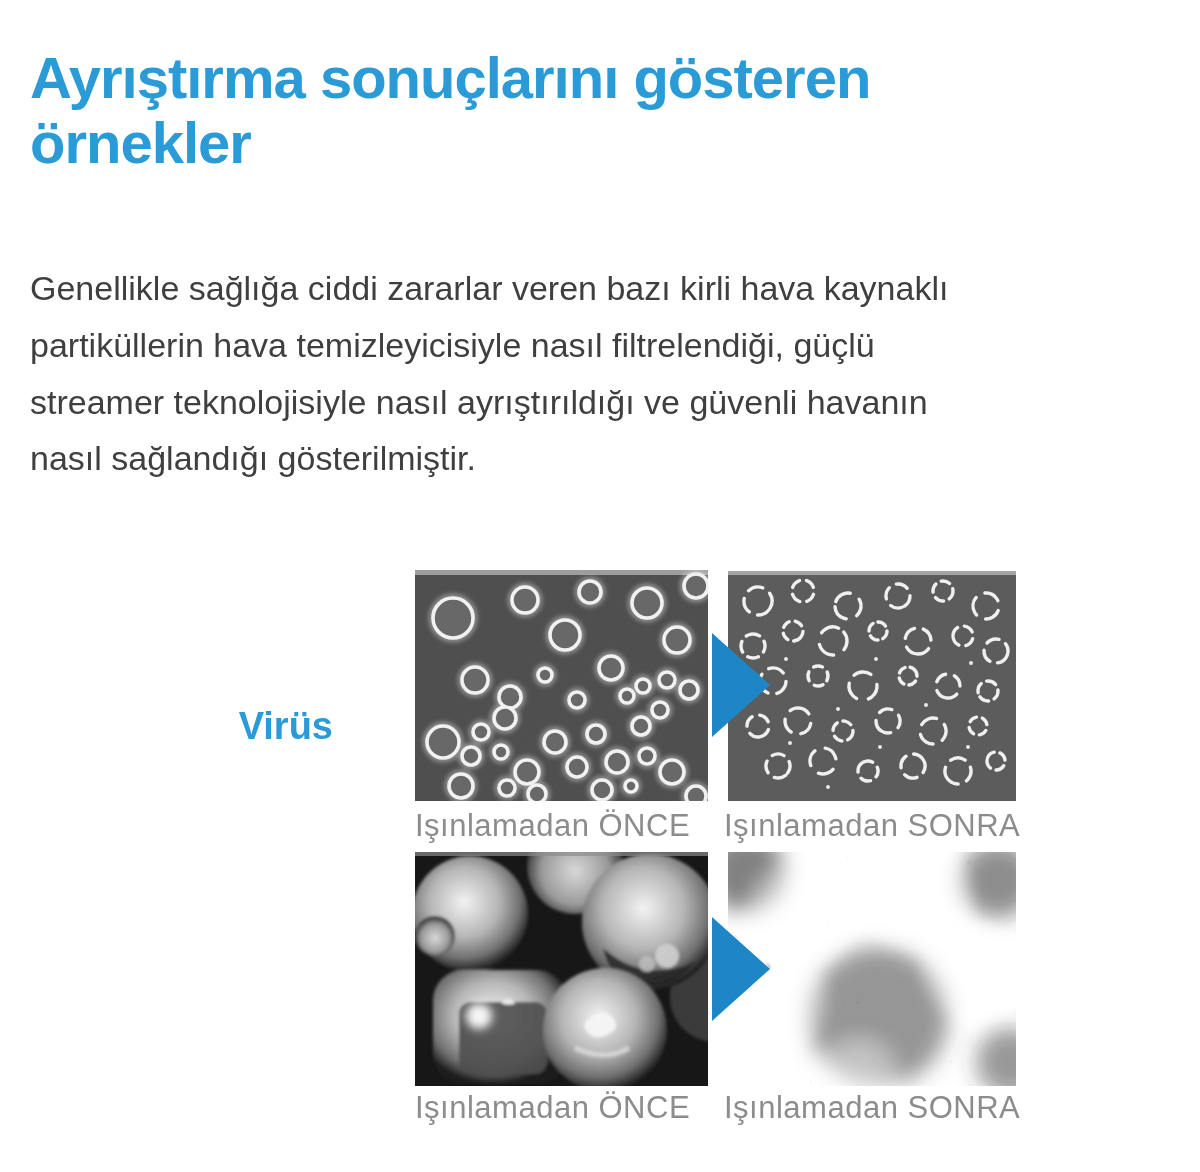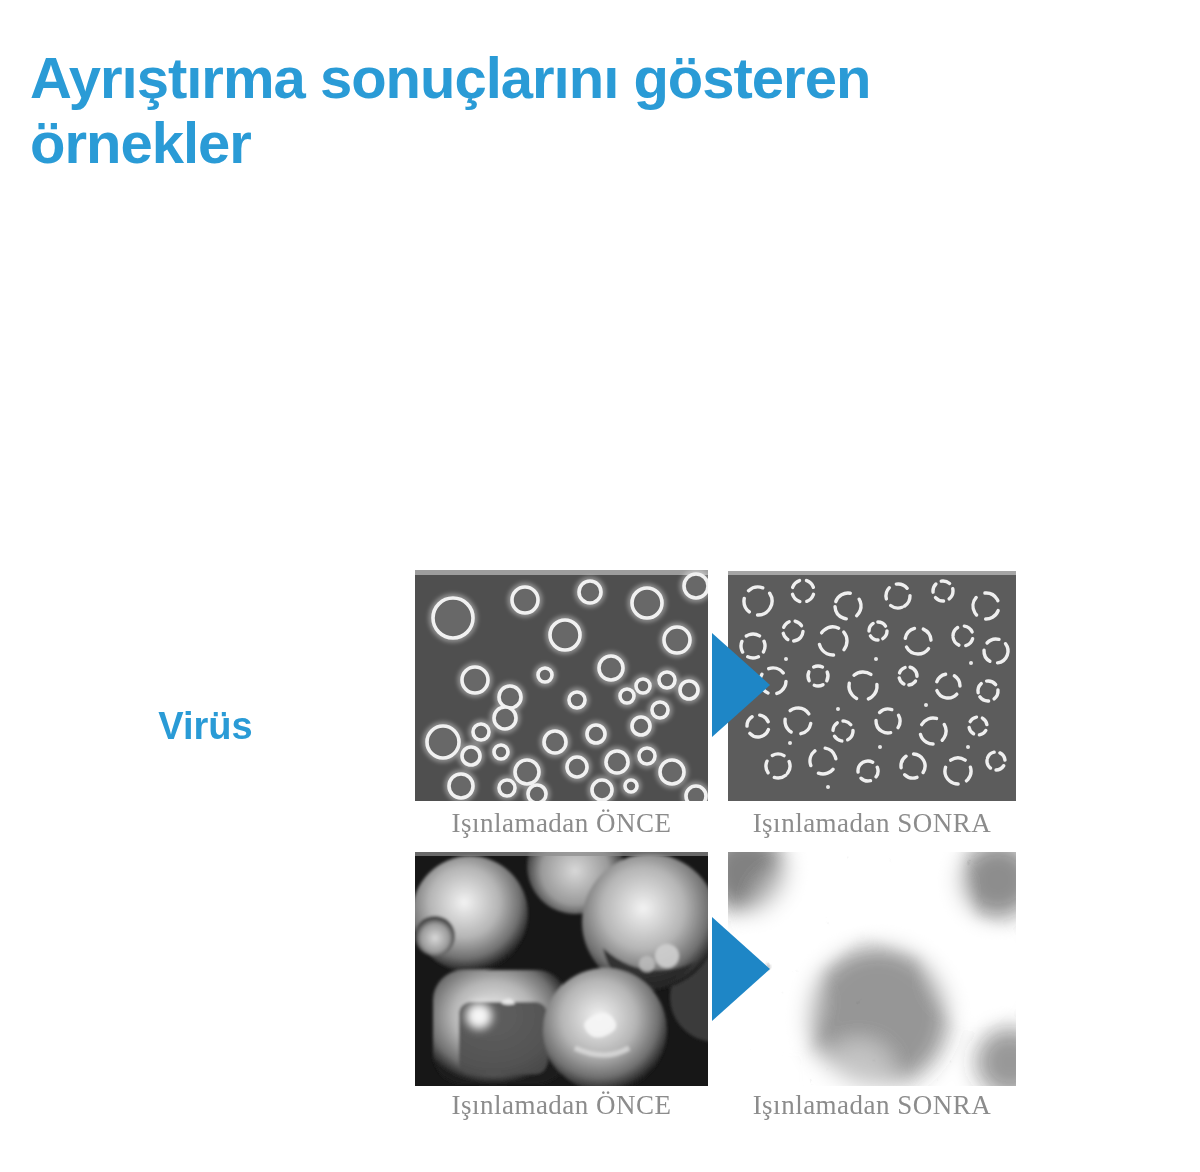--- a/index.html
+++ b/index.html
@@ -18,21 +18,21 @@
   .intro{
     position:absolute;left:30px;top:226px;width:948px;
     font-size:34px;line-height:1.67;color:var(--body-text,#3F3F3F);
   }
 
   .row-label{
     position:absolute;width:255px;text-align:right;
     font-size:38px;line-height:1.5;font-weight:bold;
     color:var(--accent,#2A9BD6);
   }
-  .row-label.r1{left:78px;top:698px;text-align:center;}
+  .row-label.r1{left:78px;top:698px;}
   .row-label.r2{left:78px;top:972px;}
 
   .fig{
     position:absolute;overflow:hidden;background:#4f4f4f;
   }
   .fig svg{display:block;}
   .fig.r1-before{left:415px;top:570px;width:293px;height:231px;}
   .fig.r1-after {left:728px;top:571px;width:288px;height:230px;}
   .fig.r2-before{left:415px;top:852px;width:293px;height:234px;}
   .fig.r2-after {left:728px;top:852px;width:288px;height:234px;}
@@ -41,35 +41,36 @@
     position:absolute;width:0;height:0;
     border-top:52px solid transparent;
     border-bottom:52px solid transparent;
     border-left:58px solid var(--arrow,#1E86C6);
     z-index:3;
   }
   .arrow.r1{left:712px;top:633px;}
   .arrow.r2{left:712px;top:917px;}
 
   .caption{
-    position:absolute;font-size:27px;color:var(--caption,#8C8C8C);
-    text-align:center;letter-spacing:0.5px;white-space:nowrap;font-family:Liberation Serif, serif;
+    position:absolute;font-size:31px;color:var(--caption,#8C8C8C);
+    letter-spacing:0.5px;white-space:nowrap;
   }
   .caption.r1-before{left:415px;top:808px;width:293px;}
   .caption.r1-after {left:724px;top:808px;width:296px;}
   .caption.r2-before{left:415px;top:1090px;width:293px;}
   .caption.r2-after {left:724px;top:1090px;width:296px;}
 </style>
 </head>
 <body>
 
 <div class="page">
 
   <h1 class="title">Ayrıştırma sonuçlarını gösteren örnekler</h1>
 
+  <p class="intro">Genellikle sağlığa ciddi zararlar veren bazı kirli hava kaynaklı partiküllerin hava temizleyicisiyle nasıl filtrelendiği, güçlü streamer teknolojisiyle nasıl ayrıştırıldığı ve güvenli havanın nasıl sağlandığı gösterilmiştir.</p>
 
   <div class="row-label r1">Virüs</div>
 
   <div class="fig r1-before">
     <svg width="293" height="231" viewBox="0 0 293 231" xmlns="http://www.w3.org/2000/svg">
       <defs>
         <filter id="vbBlur" x="-20%" y="-20%" width="140%" height="140%">
             <feGaussianBlur stdDeviation="2.2"></feGaussianBlur>
           </filter>
         <g id="vbC">

